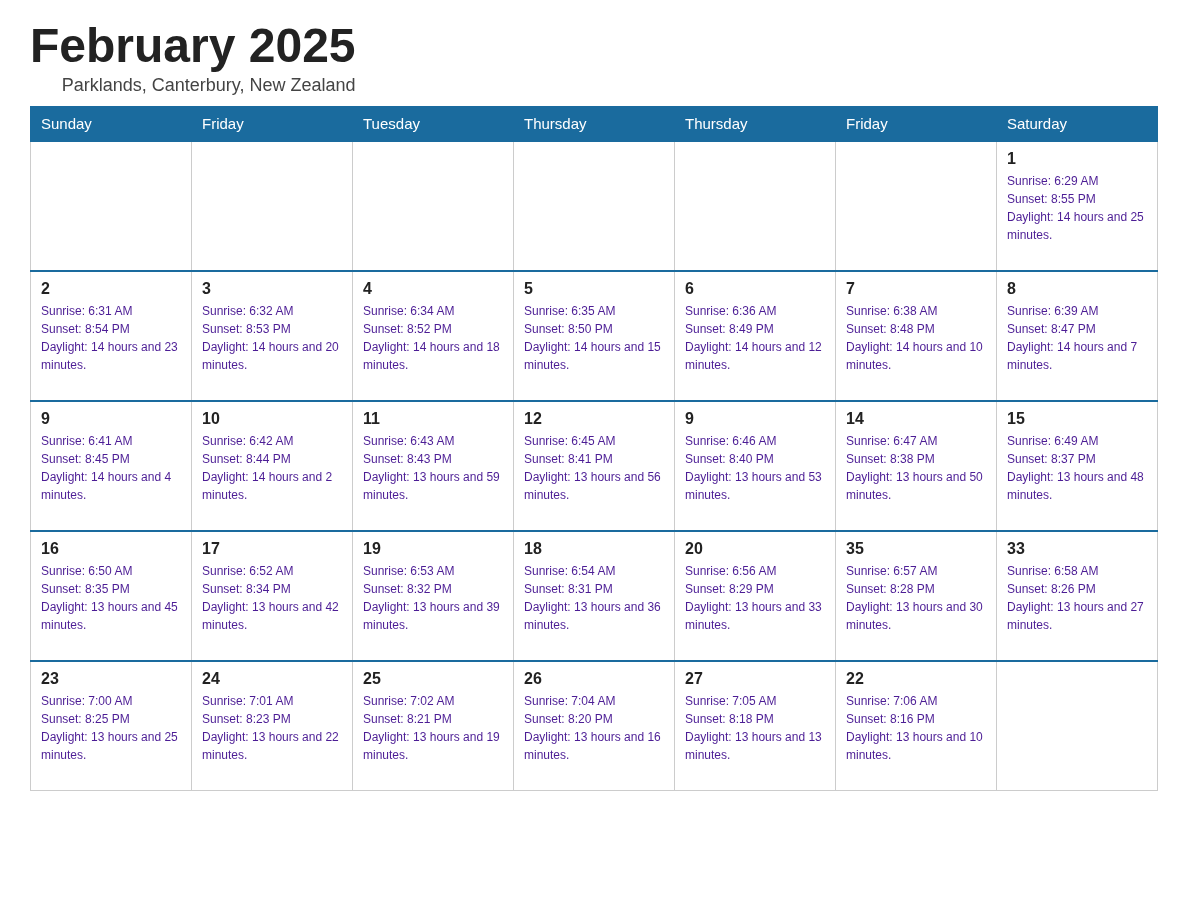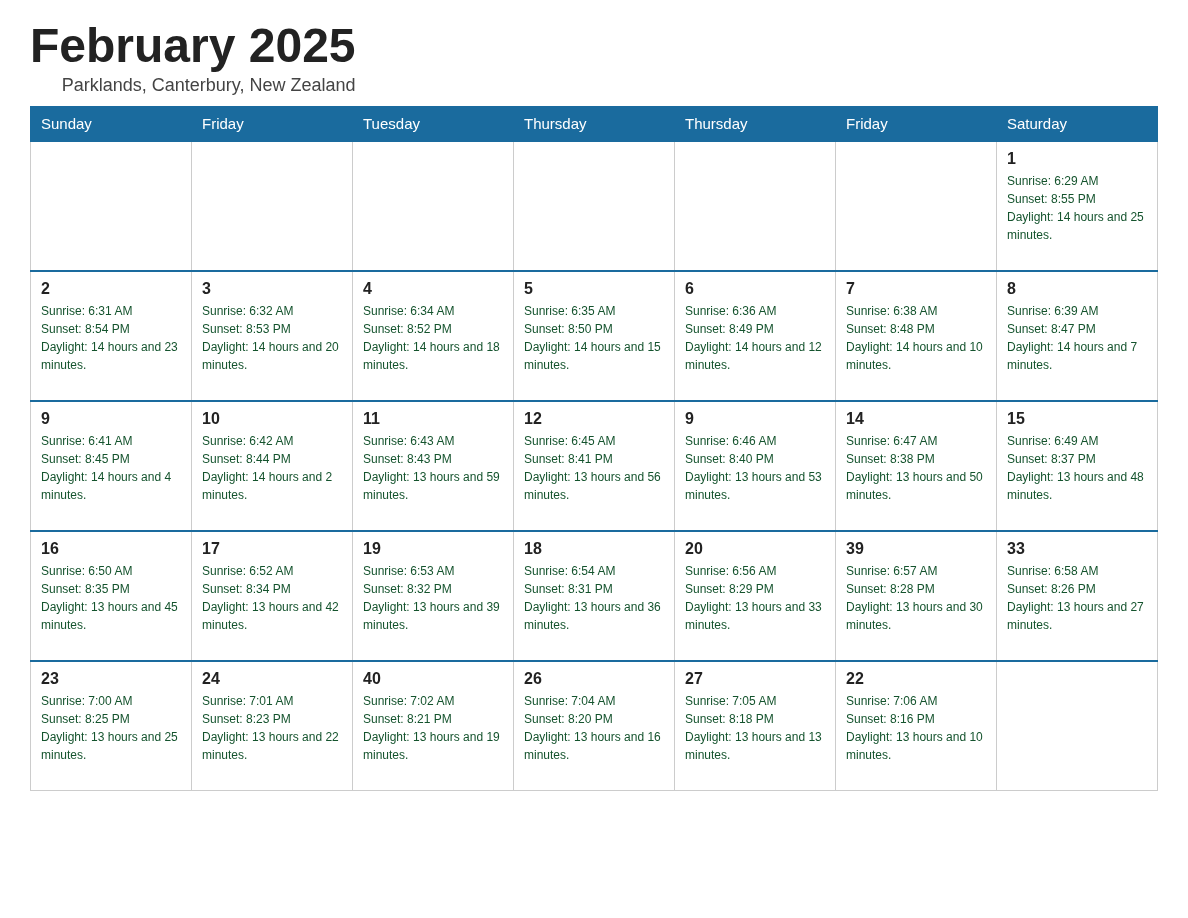--- a/index.html
+++ b/index.html
@@ -73,21 +73,21 @@
     }
     .day-number {
       font-size: 16px;
       font-weight: bold;
       color: #222;
       display: block;
       margin-bottom: 4px;
     }
     .day-info {
       font-size: 12px;
-      color: #14532d;
+      color: #4c1d95;
       line-height: 1.5;
     }
     .empty-cell {
       background: #f9f9f9;
     }
   </style>
 </head>
 <body>
 
 <div class="header">
@@ -197,39 +197,39 @@
         </td>
         <td>
           <span class="day-number">18</span>
           <div class="day-info">Sunrise: 6:54 AM<br>Sunset: 8:31 PM<br>Daylight: 13 hours and 36 minutes.</div>
         </td>
         <td>
           <span class="day-number">20</span>
           <div class="day-info">Sunrise: 6:56 AM<br>Sunset: 8:29 PM<br>Daylight: 13 hours and 33 minutes.</div>
         </td>
         <td>
-          <span class="day-number">39</span>
+          <span class="day-number">35</span>
           <div class="day-info">Sunrise: 6:57 AM<br>Sunset: 8:28 PM<br>Daylight: 13 hours and 30 minutes.</div>
         </td>
         <td>
           <span class="day-number">33</span>
           <div class="day-info">Sunrise: 6:58 AM<br>Sunset: 8:26 PM<br>Daylight: 13 hours and 27 minutes.</div>
         </td>
       </tr>
       <tr>
         <td>
           <span class="day-number">23</span>
           <div class="day-info">Sunrise: 7:00 AM<br>Sunset: 8:25 PM<br>Daylight: 13 hours and 25 minutes.</div>
         </td>
         <td>
           <span class="day-number">24</span>
           <div class="day-info">Sunrise: 7:01 AM<br>Sunset: 8:23 PM<br>Daylight: 13 hours and 22 minutes.</div>
         </td>
         <td>
-          <span class="day-number">40</span>
+          <span class="day-number">25</span>
           <div class="day-info">Sunrise: 7:02 AM<br>Sunset: 8:21 PM<br>Daylight: 13 hours and 19 minutes.</div>
         </td>
         <td>
           <span class="day-number">26</span>
           <div class="day-info">Sunrise: 7:04 AM<br>Sunset: 8:20 PM<br>Daylight: 13 hours and 16 minutes.</div>
         </td>
         <td>
           <span class="day-number">27</span>
           <div class="day-info">Sunrise: 7:05 AM<br>Sunset: 8:18 PM<br>Daylight: 13 hours and 13 minutes.</div>
         </td>

